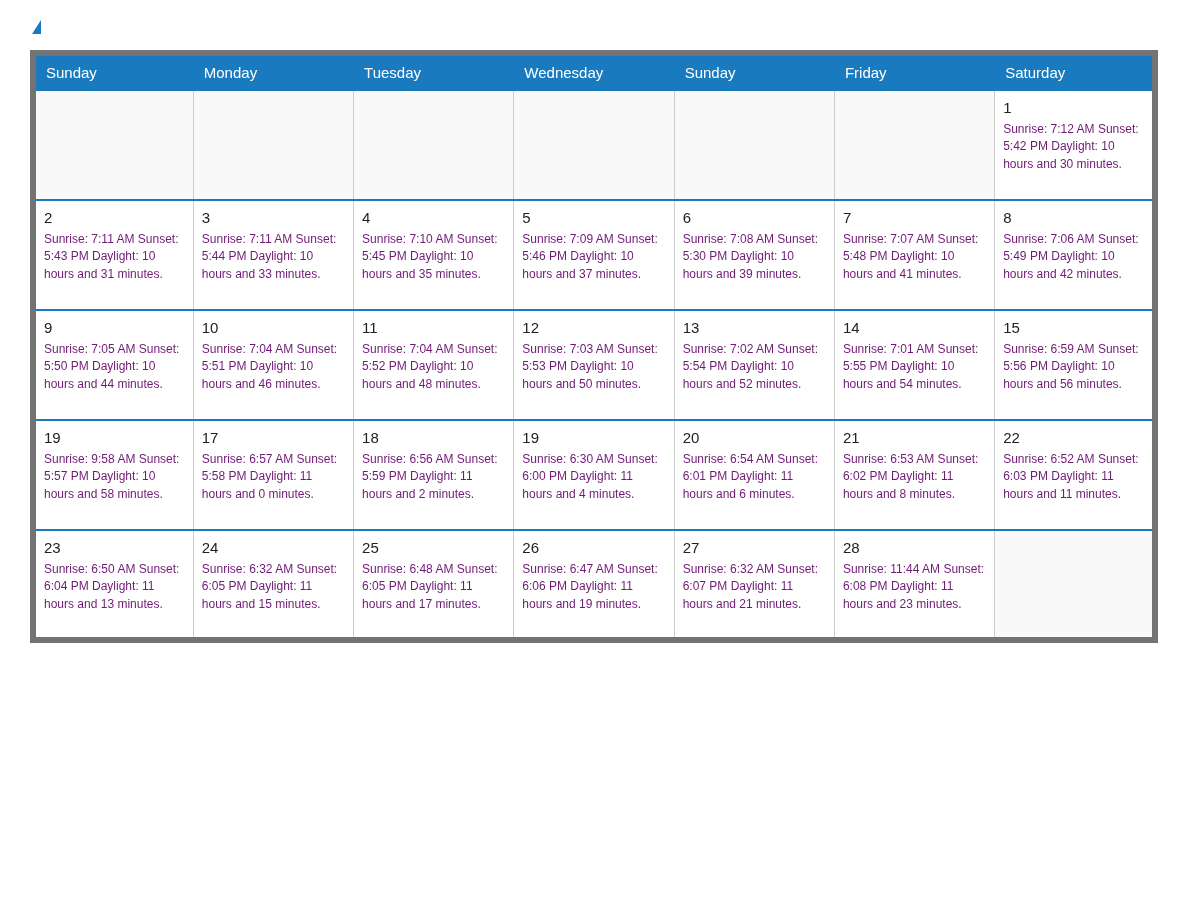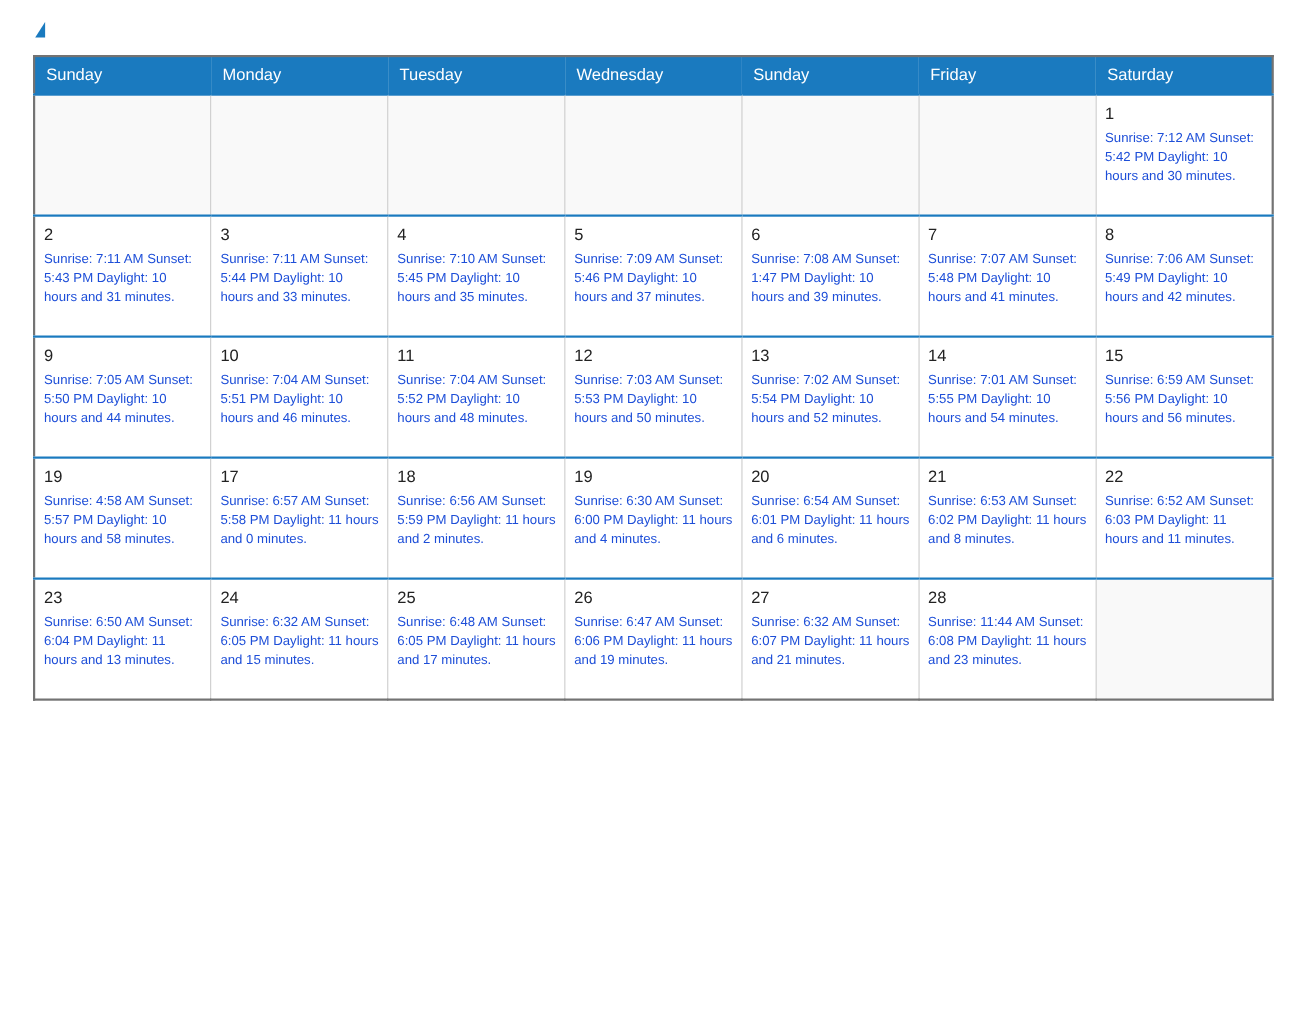--- a/index.html
+++ b/index.html
@@ -49,21 +49,21 @@
       line-height: 1.1;
     }
     .location {
       font-size: 20px;
       color: #555;
       margin-top: 4px;
     }
     .calendar {
       width: 100%;
       border-collapse: collapse;
-      border: 2px solid #737373;
+      border: 6px solid #737373;
       padding-left: 40px;
     }
     .calendar th {
       background-color: #1a7abf;
       color: #fff;
       font-size: 15px;
       font-weight: normal;
       padding: 8px 10px;
       text-align: left;
       border: 1px solid #1a7abf;
@@ -84,21 +84,21 @@
     }
     .day-num {
       font-size: 15px;
       font-weight: normal;
       display: block;
       margin-bottom: 3px;
       color: #222;
     }
     .day-info {
       font-size: 12px;
-      color: #1d4ed8;
+      color: #701a75;
       line-height: 1.45;
     }
     .week-row td {
       border-top: 2px solid #1a7abf;
     }
   </style>
 </head>
 <body>
 
 <div class="header">
@@ -163,21 +163,21 @@
         </td>
         <td>
           <span class="day-num">5</span>
           <div class="day-info">Sunrise: 7:09 AM
 Sunset: 5:46 PM
 Daylight: 10 hours and 37 minutes.</div>
         </td>
         <td>
           <span class="day-num">6</span>
           <div class="day-info">Sunrise: 7:08 AM
-Sunset: 1:47 PM
+Sunset: 5:30 PM
 Daylight: 10 hours and 39 minutes.</div>
         </td>
         <td>
           <span class="day-num">7</span>
           <div class="day-info">Sunrise: 7:07 AM
 Sunset: 5:48 PM
 Daylight: 10 hours and 41 minutes.</div>
         </td>
         <td>
           <span class="day-num">8</span>
@@ -226,21 +226,21 @@
         <td>
           <span class="day-num">15</span>
           <div class="day-info">Sunrise: 6:59 AM
 Sunset: 5:56 PM
 Daylight: 10 hours and 56 minutes.</div>
         </td>
       </tr>
       <tr class="week-row">
         <td>
           <span class="day-num">19</span>
-          <div class="day-info">Sunrise: 4:58 AM
+          <div class="day-info">Sunrise: 9:58 AM
 Sunset: 5:57 PM
 Daylight: 10 hours and 58 minutes.</div>
         </td>
         <td>
           <span class="day-num">17</span>
           <div class="day-info">Sunrise: 6:57 AM
 Sunset: 5:58 PM
 Daylight: 11 hours and 0 minutes.</div>
         </td>
         <td>

